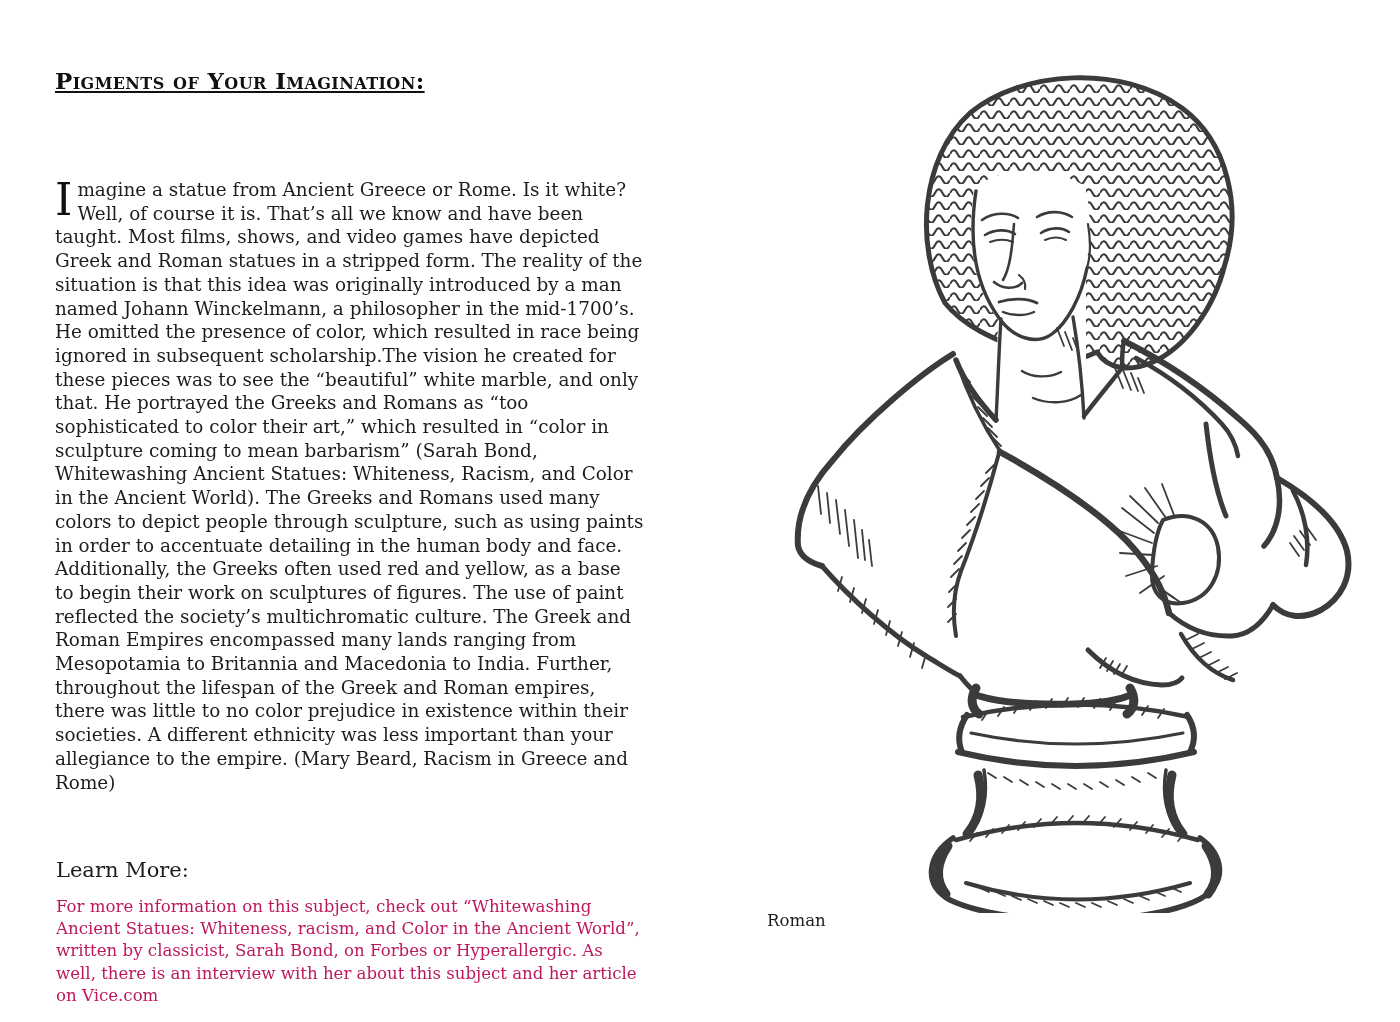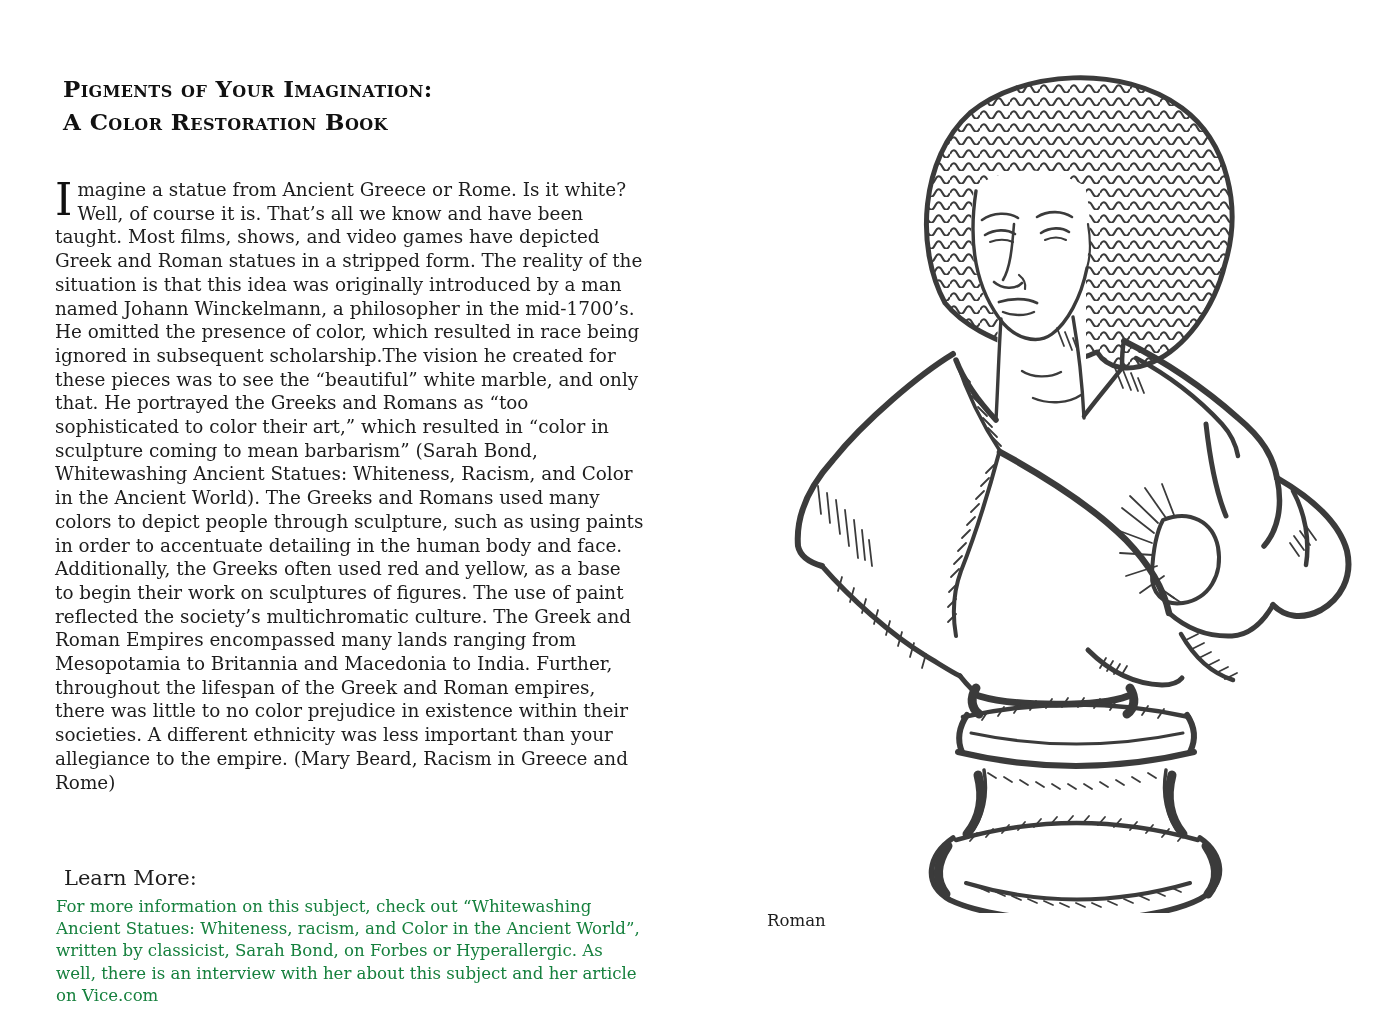--- a/index.html
+++ b/index.html
@@ -2,52 +2,52 @@
 <html><head>
 <meta charset="utf-8">
 <style>
   html,body{margin:0;padding:0;}
   body{
     width:1400px;height:1022px;position:relative;overflow:hidden;
     background:#ffffff;color:#1c1c1c;
     font-family:"DejaVu Serif", serif;
   }
   .page-title{
-    position:absolute;left:55px;top:64px;margin:8px;
+    position:absolute;left:55px;top:64px;margin:0;
     font-size:23px;font-weight:bold;line-height:33px;
-    font-variant:small-caps;letter-spacing:0.4px;color:#111;
+    font-variant:small-caps;letter-spacing:0.4px;color:#111;text-decoration:underline;
   }
   .body-par{
     position:absolute;left:55px;top:178px;width:590px;margin:0;
     font-size:18.4px;line-height:23.7px;text-align:left;color:#1d1d1d;
   }
   .dropcap{
     float:left;font-size:44px;line-height:40px;
     padding:2px 5px 0 0;color:#111;
   }
   .lm-heading{
-    position:absolute;left:56px;top:858px;margin:8px;
+    position:absolute;left:56px;top:858px;margin:0;
     font-size:21px;font-weight:normal;color:#1d1d1d;
   }
   .lm-par{
     position:absolute;left:56px;top:896px;width:588px;margin:0;
-    font-size:16.6px;line-height:22.2px;color:#15803d;
+    font-size:16.6px;line-height:22.2px;color:#be185d;
   }
   .figure{position:absolute;left:0;top:0;margin:0;}
   .bust-svg{position:absolute;left:770px;top:28px;}
   .fig-caption{
     position:absolute;left:767px;top:910px;
     font-size:16.6px;line-height:22.2px;color:#1d1d1d;
   }
   svg *{vector-effect:none;}
 </style>
 </head>
 <body>
 
-<h1 class="page-title"><span>Pigments of Your Imagination:</span><br><span>A Color Restoration Book</span></h1>
+<h1 class="page-title"><span>Pigments of Your Imagination:</span><br></h1>
 
 <p class="body-par"><span class="dropcap">I</span><span>magine a statue from Ancient Greece or Rome. Is it white? Well, of course it is. That’s all we know and have been taught. Most films, shows, and video games have depicted Greek and Roman statues in a stripped form. The reality of the situation is that this idea was originally introduced by a man named Johann Winckelmann, a philosopher in the mid-1700’s. He omitted the presence of color, which resulted in race being ignored in subsequent scholarship.The vision he created for these pieces was to see the “beautiful” white marble, and only that. He portrayed the Greeks and Romans as “too sophisticated to color their art,” which resulted in “color in sculpture coming to mean barbarism” (Sarah Bond, Whitewashing Ancient Statues: Whiteness, Racism, and Color in the Ancient World). The Greeks and Romans used many colors to depict people through sculpture, such as using paints in order to accentuate detailing in the human body and face. Additionally, the Greeks often used red and yellow, as a base to begin their work on sculptures of figures. The use of paint reflected the society’s multichromatic culture. The Greek and Roman Empires encompassed many lands ranging from Mesopotamia to Britannia and Macedonia to India. Further, throughout the lifespan of the Greek and Roman empires, there was little to no color prejudice in existence within their societies. A different ethnicity was less important than your allegiance to the empire. (Mary Beard, Racism in Greece and Rome)</span></p>
 
 <h2 class="lm-heading">Learn More:</h2>
 <p class="lm-par">For more information on this subject, check out “Whitewashing Ancient Statues: Whiteness, racism, and Color in the Ancient World”, written by classicist, Sarah Bond, on Forbes or Hyperallergic. As well, there is an interview with her about this subject and her article on Vice.com</p>
 
 <figure class="figure">
   <svg class="bust-svg" role="img" width="600" height="885" viewBox="0 0 600 885" aria-label="Line drawing of a marble portrait bust of a Roman woman with rows of wavy curled hair and draped garment on a round socle pedestal">
     <defs>
       <pattern id="hairwaves" patternUnits="userSpaceOnUse" width="30" height="13">

